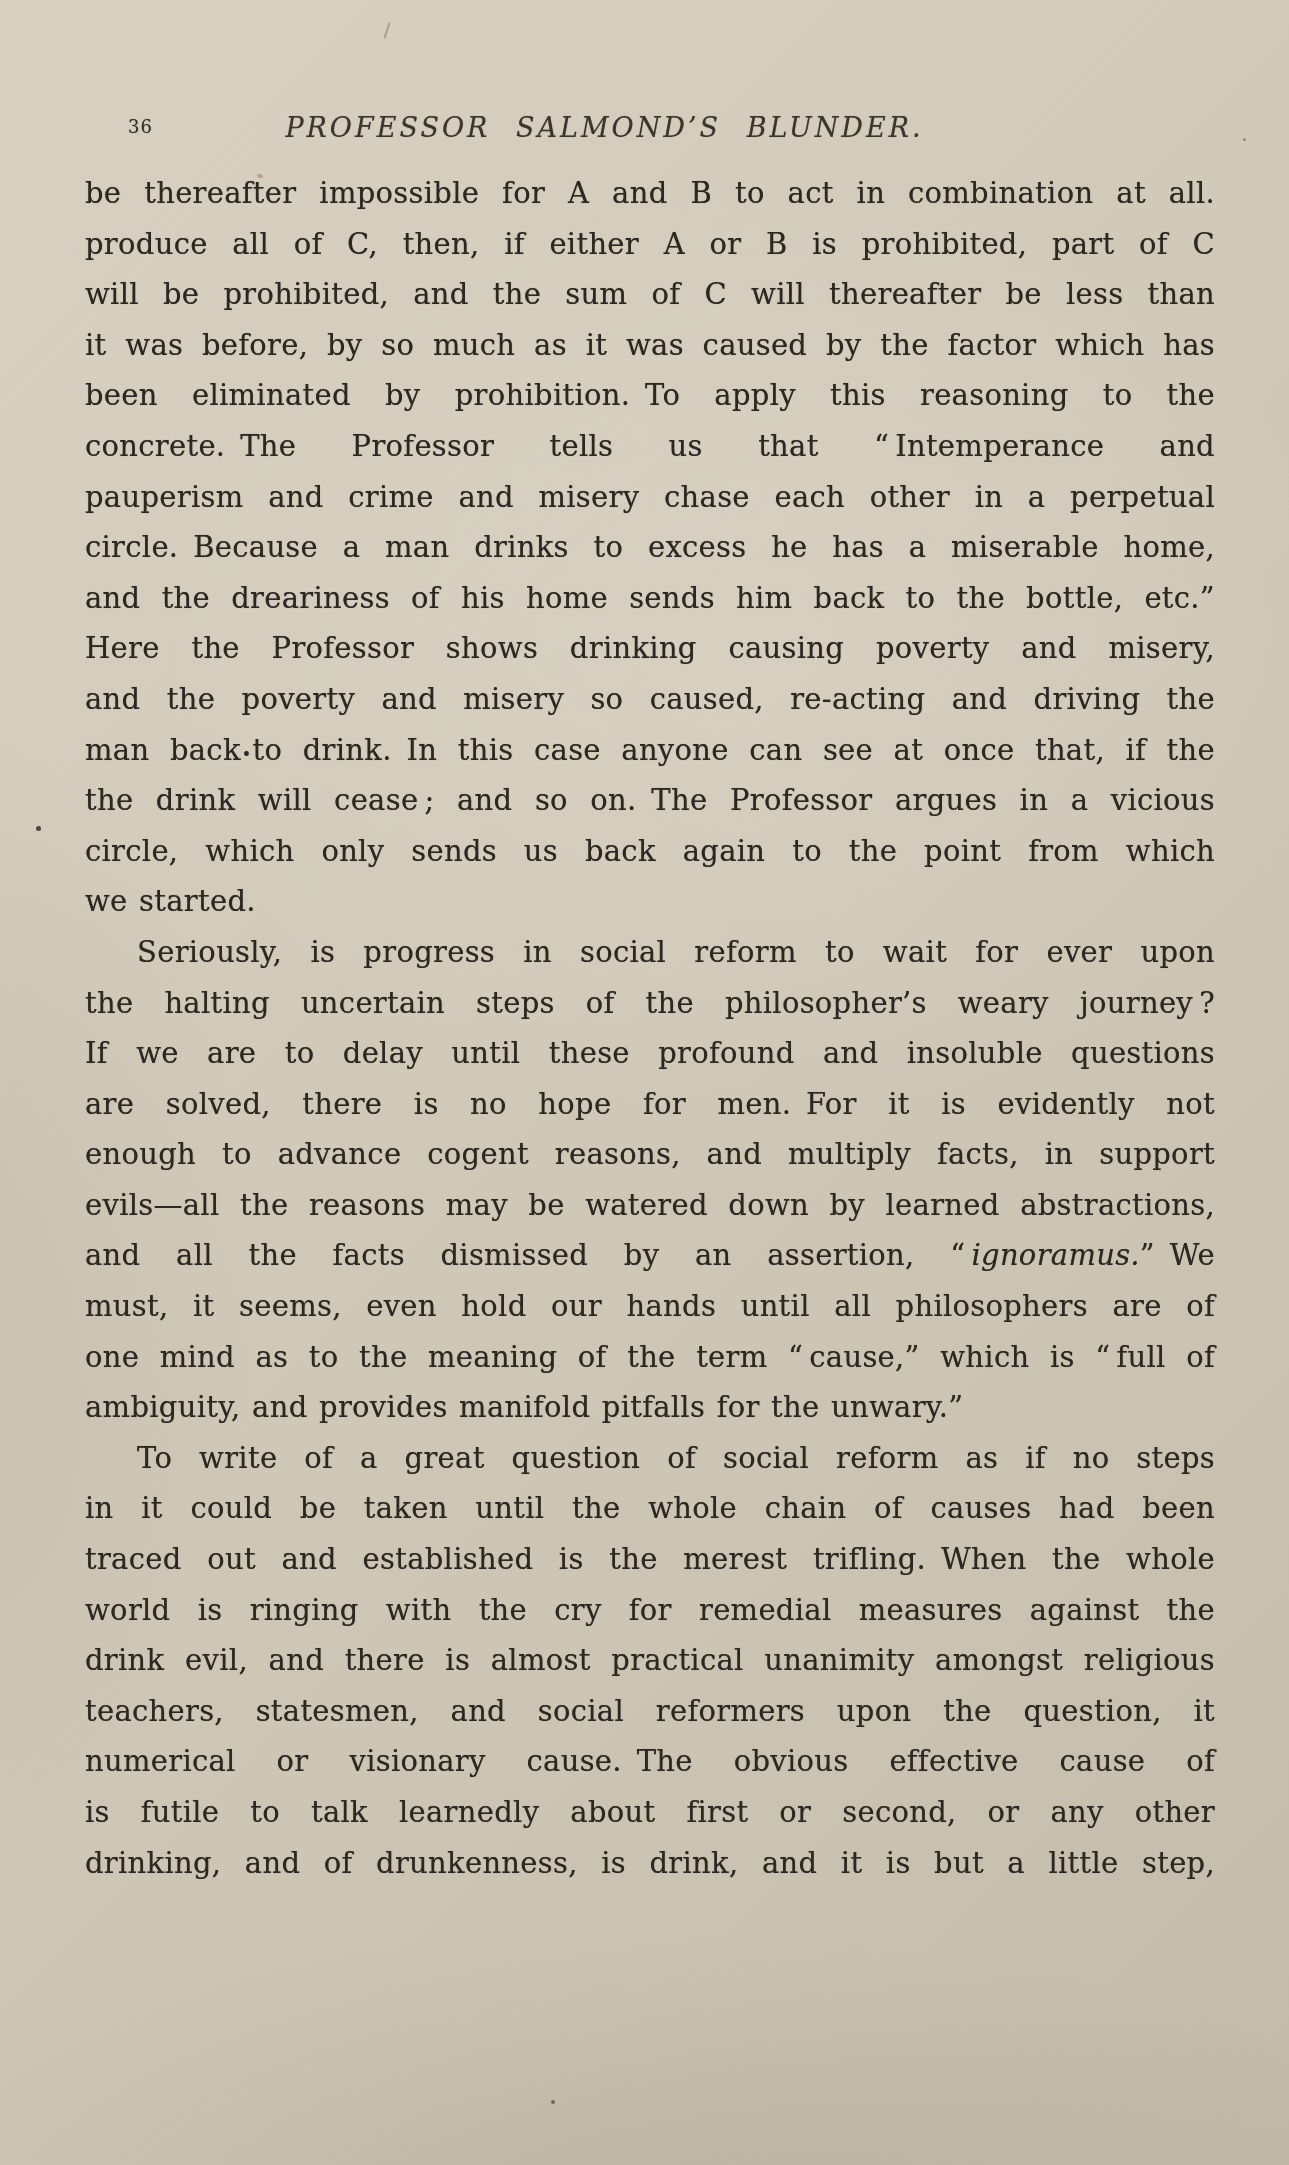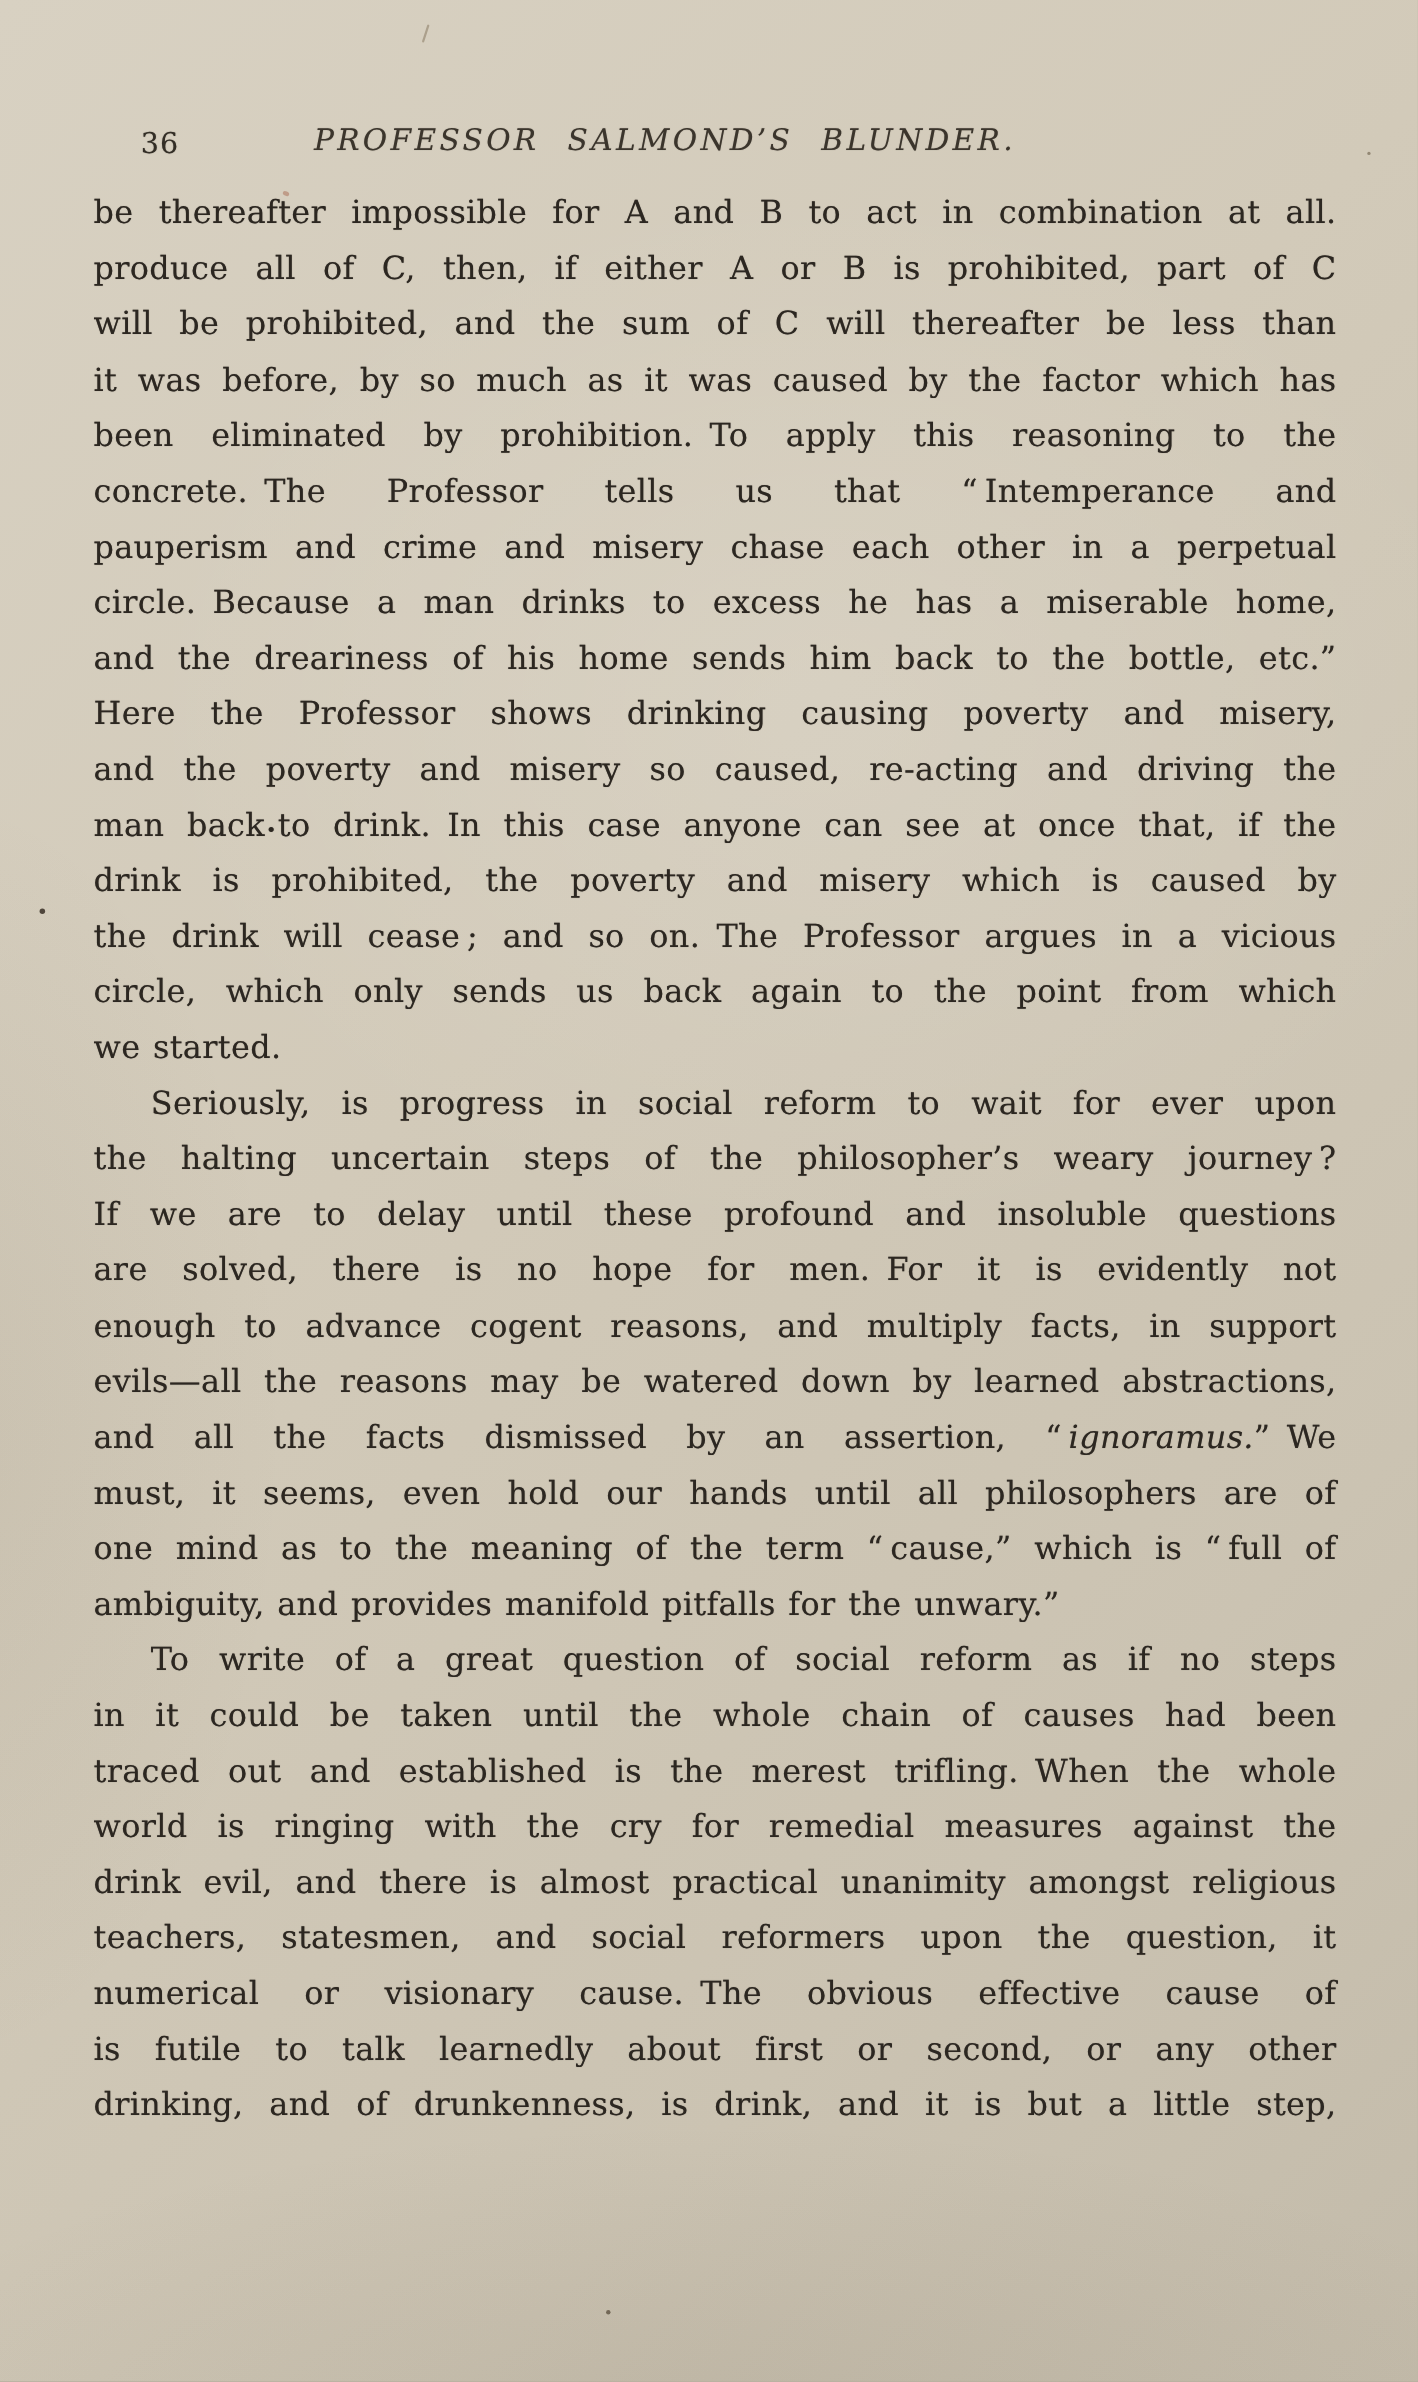--- a/index.html
+++ b/index.html
@@ -10,21 +10,21 @@
     font-family:"DejaVu Serif","Liberation Serif",serif;
     color:#2c2721;
     background:
       radial-gradient(ellipse 900px 700px at 58% 30%, rgba(255,255,255,0.12), rgba(255,255,255,0) 70%),
       radial-gradient(ellipse 1400px 500px at 50% 103%, rgba(80,68,48,0.10), rgba(80,68,48,0) 60%),
       radial-gradient(ellipse 500px 900px at -5% 60%, rgba(90,78,58,0.08), rgba(90,78,58,0) 65%),
       linear-gradient(135deg,#d8d1c2 0%, #d2cab9 40%, #cbc3b2 75%, #c3bbaa 100%);
   }
   .page-number{
     position:absolute;left:128px;top:116px;
-    font-size:26px;letter-spacing:1px;color:#332e26;
+    font-size:18px;letter-spacing:1px;color:#332e26;
     text-shadow:0 0 1px rgba(44,39,33,.45);
   }
   .running-title{
     position:absolute;left:0;right:80px;top:112px;
     text-align:center;
     font-style:italic;
     font-size:27px;
     letter-spacing:3px;
     word-spacing:14px;
     color:#3b352c;
@@ -77,21 +77,20 @@
         <div class="line"><span>will be prohibited, and the sum of C will thereafter be less than</span></div>
         <div class="line"><span>it was before, by so much as it was caused by the factor which has</span></div>
         <div class="line"><span>been eliminated by prohibition. To apply this reasoning to the</span></div>
         <div class="line"><span>concrete. The Professor tells us that “ Intemperance and</span></div>
         <div class="line"><span>pauperism and crime and misery chase each other in a perpetual</span></div>
         <div class="line"><span>circle. Because a man drinks to excess he has a miserable home,</span></div>
         <div class="line"><span>and the dreariness of his home sends him back to the bottle, etc.”</span></div>
         <div class="line"><span>Here the Professor shows drinking causing poverty and misery,</span></div>
         <div class="line"><span>and the poverty and misery so caused, re-acting and driving the</span></div>
         <div class="line"><span>man back</span><span class="blot">•</span><span>to drink. In this case anyone can see at once that, if the</span></div>
-        <div class="line"><span>drink is prohibited, the poverty and misery which is caused by</span></div>
         <div class="line"><span>the drink will cease ; and so on. The Professor argues in a vicious</span></div>
         <div class="line"><span>circle, which only sends us back again to the point from which</span></div>
         <div class="line last"><span>we started.</span></div>
       </div>
       <div class="para">
         <div class="line indent"><span>Seriously, is progress in social reform to wait for ever upon</span></div>
         <div class="line"><span>the halting uncertain steps of the philosopher’s weary journey ?</span></div>
         <div class="line"><span>If we are to delay until these profound and insoluble questions</span></div>
         <div class="line"><span>are solved, there is no hope for men. For it is evidently not</span></div>
         <div class="line"><span>enough to advance cogent reasons, and multiply facts, in support</span></div>

